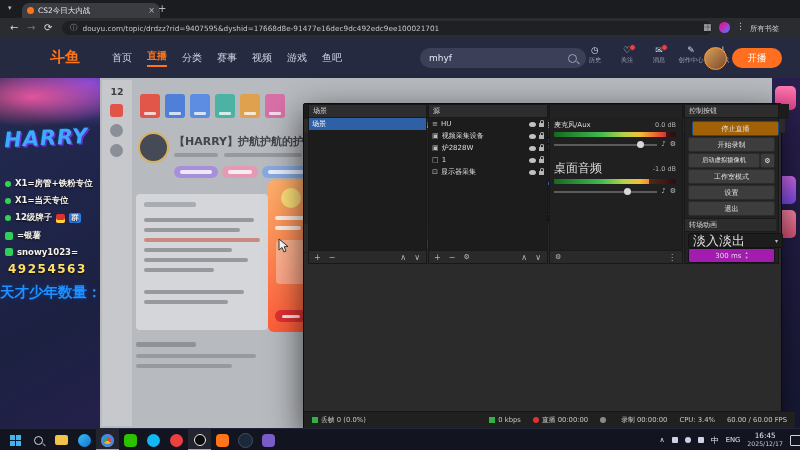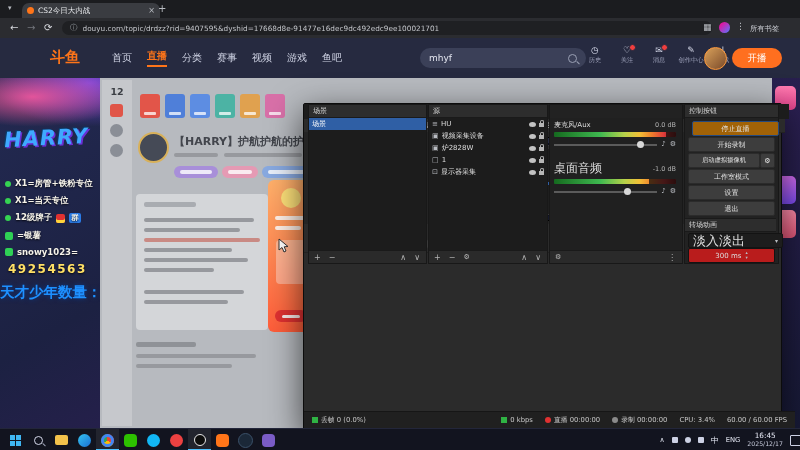--- a/index.html
+++ b/index.html
@@ -377,21 +377,21 @@
       <div class="btn a" style="left:3px;top:48px;width:70px;font-size:6.3px">启动虚拟摄像机</div>
       <div class="btn a" style="left:75px;top:48px;width:13px">⚙</div>
       <div class="btn a" style="left:3px;top:64px;width:85px">工作室模式</div>
       <div class="btn a" style="left:3px;top:80px;width:85px">设置</div>
       <div class="btn a" style="left:3px;top:96px;width:85px">退出</div>
       <div class="phead a" style="left:0;top:113px;width:87px;border-top:1px solid #1a1a1a">转场动画</div>
       <div class="a f" style="left:3px;top:128px;width:85px;height:13px;background:#1d1d1d;border:1px solid #131313;border-radius:2px;justify-content:space-between;padding:0 4px">
         <span style="font-size:13px;color:#ddd">淡入淡出</span>
         <span class="glyph" style="font-size:6px">▾</span>
       </div>
-      <div class="a f" style="left:3px;top:143px;width:85px;height:13px;background:#b91c1c;border:1px solid #131313;border-radius:2px;justify-content:center;gap:4px">
+      <div class="a f" style="left:3px;top:143px;width:85px;height:13px;background:#a21caf;border:1px solid #131313;border-radius:2px;justify-content:center;gap:4px">
         <span style="font-size:7px;color:#ddd">300 ms</span>
         <span class="col" style="gap:0;line-height:4px">
           <span class="glyph" style="font-size:4.5px">▴</span>
           <span class="glyph" style="font-size:4.5px">▾</span>
         </span>
       </div>
     </div>
 
     <div class="a f" style="left:0;top:307px;width:475px;height:16px;background:#202020;border-top:1px solid #161616;padding:0 8px;gap:12px;font-size:6.8px;color:#c9c9c9">
       <span class="f" style="gap:3px">
@@ -399,21 +399,21 @@
         <span>丢帧 0 (0.0%)</span>
       </span>
       <span class="f" style="gap:3px;margin-left:auto">
         <span style="width:6px;height:6px;background:#2fb344"></span>
         <span>0 kbps</span>
       </span>
       <span class="f" style="gap:3px">
         <span style="width:6px;height:6px;border-radius:50%;background:#e03131"></span>
         <span>直播 00:00:00</span>
       </span>
-      <span class="f" style="gap:3px">
+      <span class="f" style="gap:15px">
         <span style="width:6px;height:6px;border-radius: 50%;background:#8a8a8a"></span>
         <span>录制 00:00:00</span>
       </span>
       <span>CPU: 3.4%</span>
       <span>60.00 / 60.00 FPS</span>
     </div>
   </div>
 
   <div class="a f" style="left:0;top:428px;width:800px;height:22px;background:#12141f;border-top:1px solid #23263a;padding:0 4px">
     <div class="tbtn">

